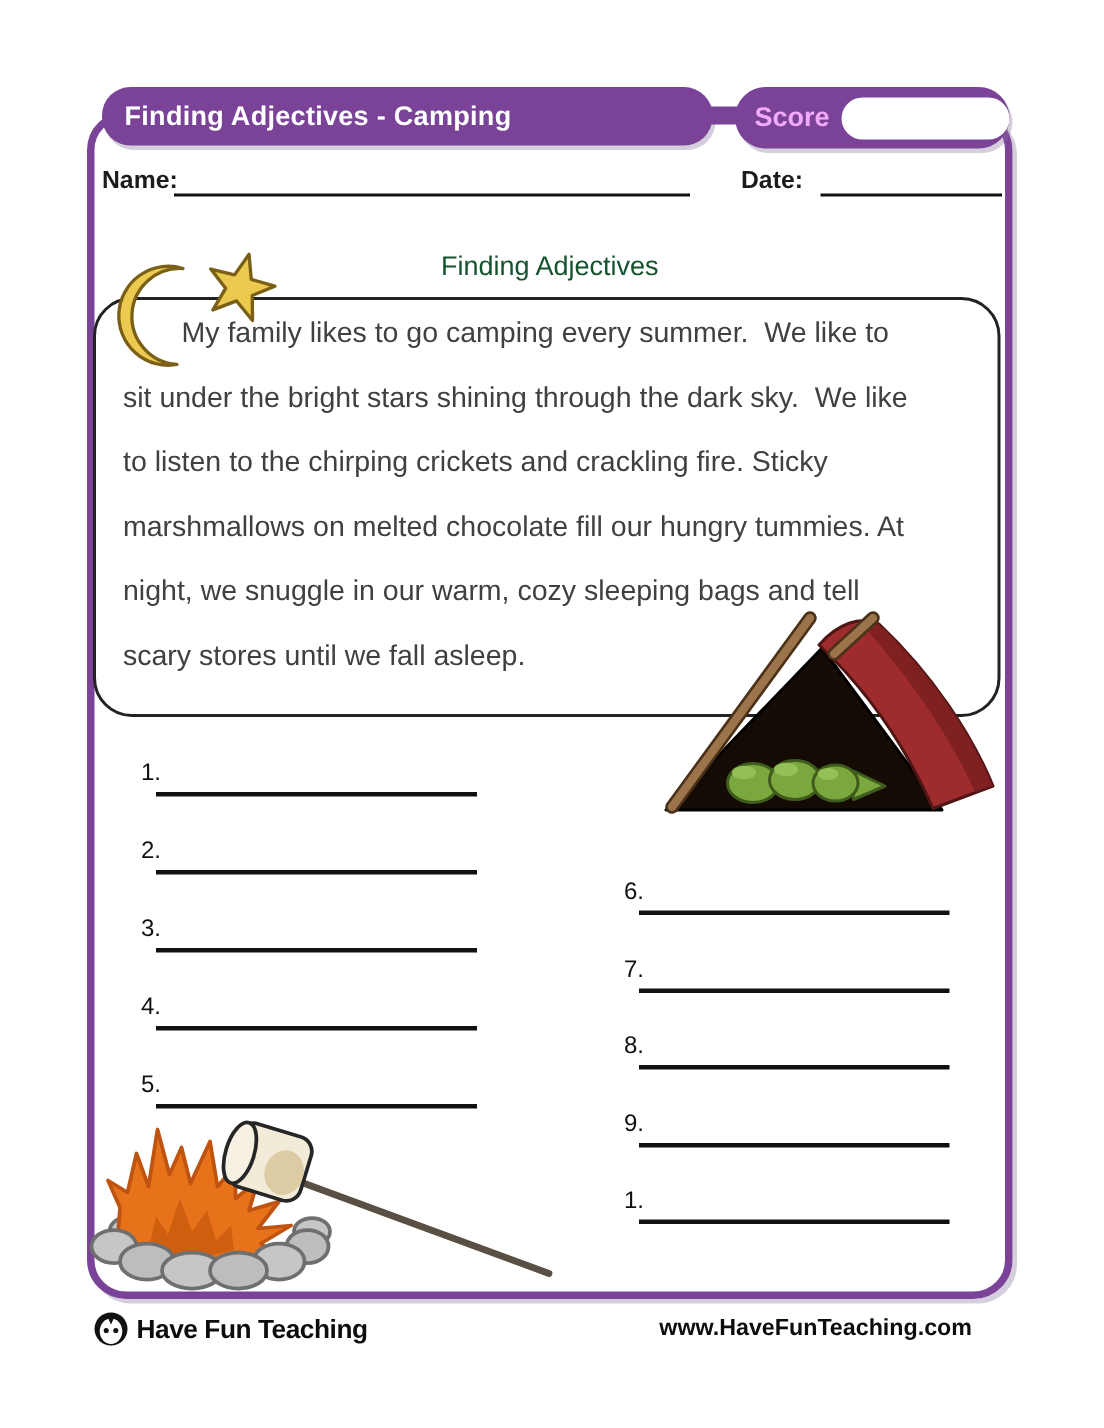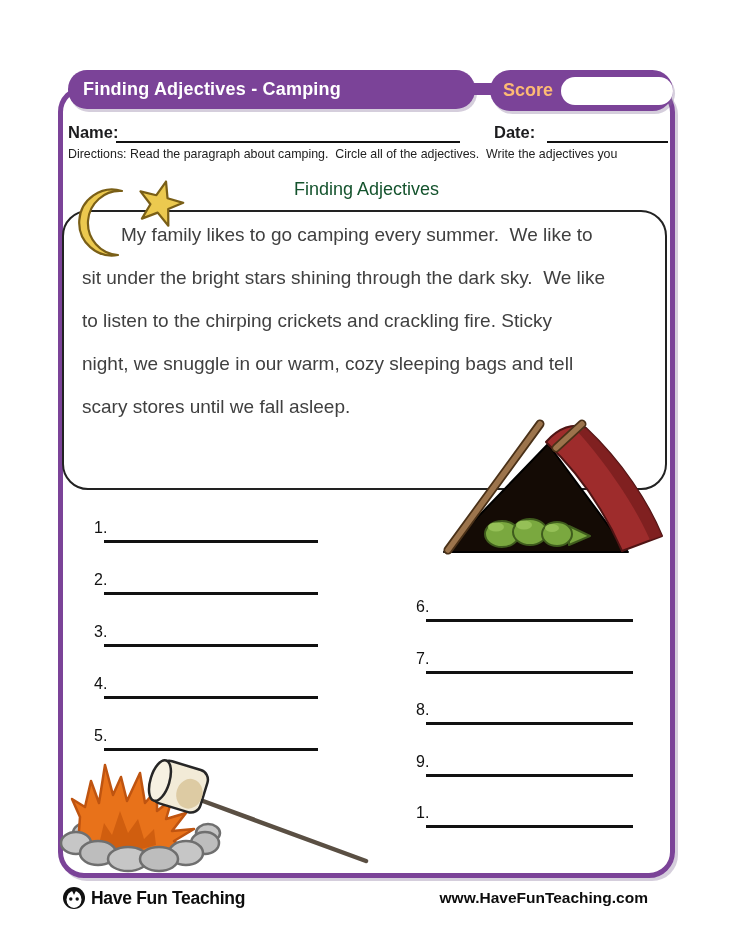--- a/index.html
+++ b/index.html
@@ -1,32 +1,32 @@
 <!DOCTYPE html>
 <html><head>
 <meta charset="utf-8">
 <style>
   html,body{margin:0;padding:0;background:#ffffff;}
   .screen{position:relative;width:736px;height:936px;background:#fff;overflow:hidden;
-          font-family:"Liberation Sans",sans-serif;color:#1c1c1e;margin-top:12px;}
+          font-family:"Liberation Sans",sans-serif;color:#1c1c1e;}
   .abs{position:absolute;}
   .pre{white-space:pre;}
 
   
   .page-border{left:58px;top:74px;width:617px;height:792px;box-sizing:border-box;
     border:5px solid #7b4398;border-radius:26px;box-shadow:3px 3px 0 rgba(135,115,155,.35);}
 
   
   .title-pill{left:68px;top:58px;width:407px;height:39px;background:#7b4398;border-radius:19px;
     box-shadow:2px 3px 0 rgba(135,115,155,.35);display:flex;align-items:center;}
   .title-pill span{color:#fff;font-weight:bold;font-size:18px;padding-left:15px;letter-spacing:.2px;}
   .pill-connector{left:471px;top:71px;width:24px;height:12px;background:#7b4398;}
   .score-pill{left:490px;top:58px;width:183px;height:41px;background:#7b4398;border-radius:21px;
     box-shadow:2px 3px 0 rgba(135,115,155,.35);display:flex;align-items:center;}
-  .score-pill .lbl{color:#fdba74;font-weight:bold;font-size:18px;margin-left:13px;}
+  .score-pill .lbl{color:#f0abfc;font-weight:bold;font-size:18px;margin-left:13px;}
   .score-box{margin-left:8px;width:112px;height:28px;background:#fff;border-radius:14px;}
 
   
   .field-label{font-weight:bold;font-size:16.5px;}
   .name-label{left:68px;top:111px;text-align:center;}
   .name-line{left:116px;top:112px;width:344px;height:17px;border-bottom:2.5px solid #111;}
   .date-label{left:494px;top:111px;}
   .date-line{left:547px;top:112px;width:121px;height:17px;border-bottom:2.5px solid #111;}
 
   .directions{left:68px;top:136px;width:600px;font-size:12.4px;line-height:12.9px;color:#222;}
@@ -74,30 +74,30 @@
     <span class="lbl">Score</span>
     <div class="score-box"></div>
   </div>
 
   <div class="abs field-label name-label">Name:</div>
   <div class="abs name-line"></div>
   <div class="abs field-label date-label">Date:</div>
   <div class="abs date-line"></div>
 
   <div class="abs directions">
-    <div class="pre">Directions: Read the paragraph about camping.  Circle all of the adjectives.  Write the adjectives you</div>
   </div>
 
   <div class="abs sheet-heading">Finding Adjectives</div>
 
   <div class="abs para-box"></div>
   <div class="abs para-text">
     <div class="para-line pre indent">My family likes to go camping every summer.  We like to</div>
     <div class="para-line pre">sit under the bright stars shining through the dark sky.  We like</div>
     <div class="para-line pre">to listen to the chirping crickets and crackling fire. Sticky</div>
+    <div class="para-line pre">marshmallows on melted chocolate fill our hungry tummies. At</div>
     <div class="para-line pre">night, we snuggle in our warm, cozy sleeping bags and tell</div>
     <div class="para-line pre">scary stores until we fall asleep.</div>
   </div>
 
   <svg class="abs moonstar" viewBox="0 0 124 94">
     <path d="M 56 22 A 33 33 0 1 0 52 86 A 26 26 0 1 1 56 22 Z" fill="#ecc94f" stroke="#7a5f17" stroke-width="2.2" stroke-linejoin="round"></path>
     <path transform="translate(94,35) rotate(15) scale(0.93)" d="M0,-25 L6.2,-8.1 L23.8,-7.7 L9.9,2.9 L14.7,20.2 L0,9.6 L-14.7,20.2 L-9.9,2.9 L-23.8,-7.7 L-6.2,-8.1 Z" fill="#ecc94f" stroke="#7a5f17" stroke-width="2.4" stroke-linejoin="round"></path>
   </svg>
 
   <svg class="abs tent" viewBox="0 0 234 140">

